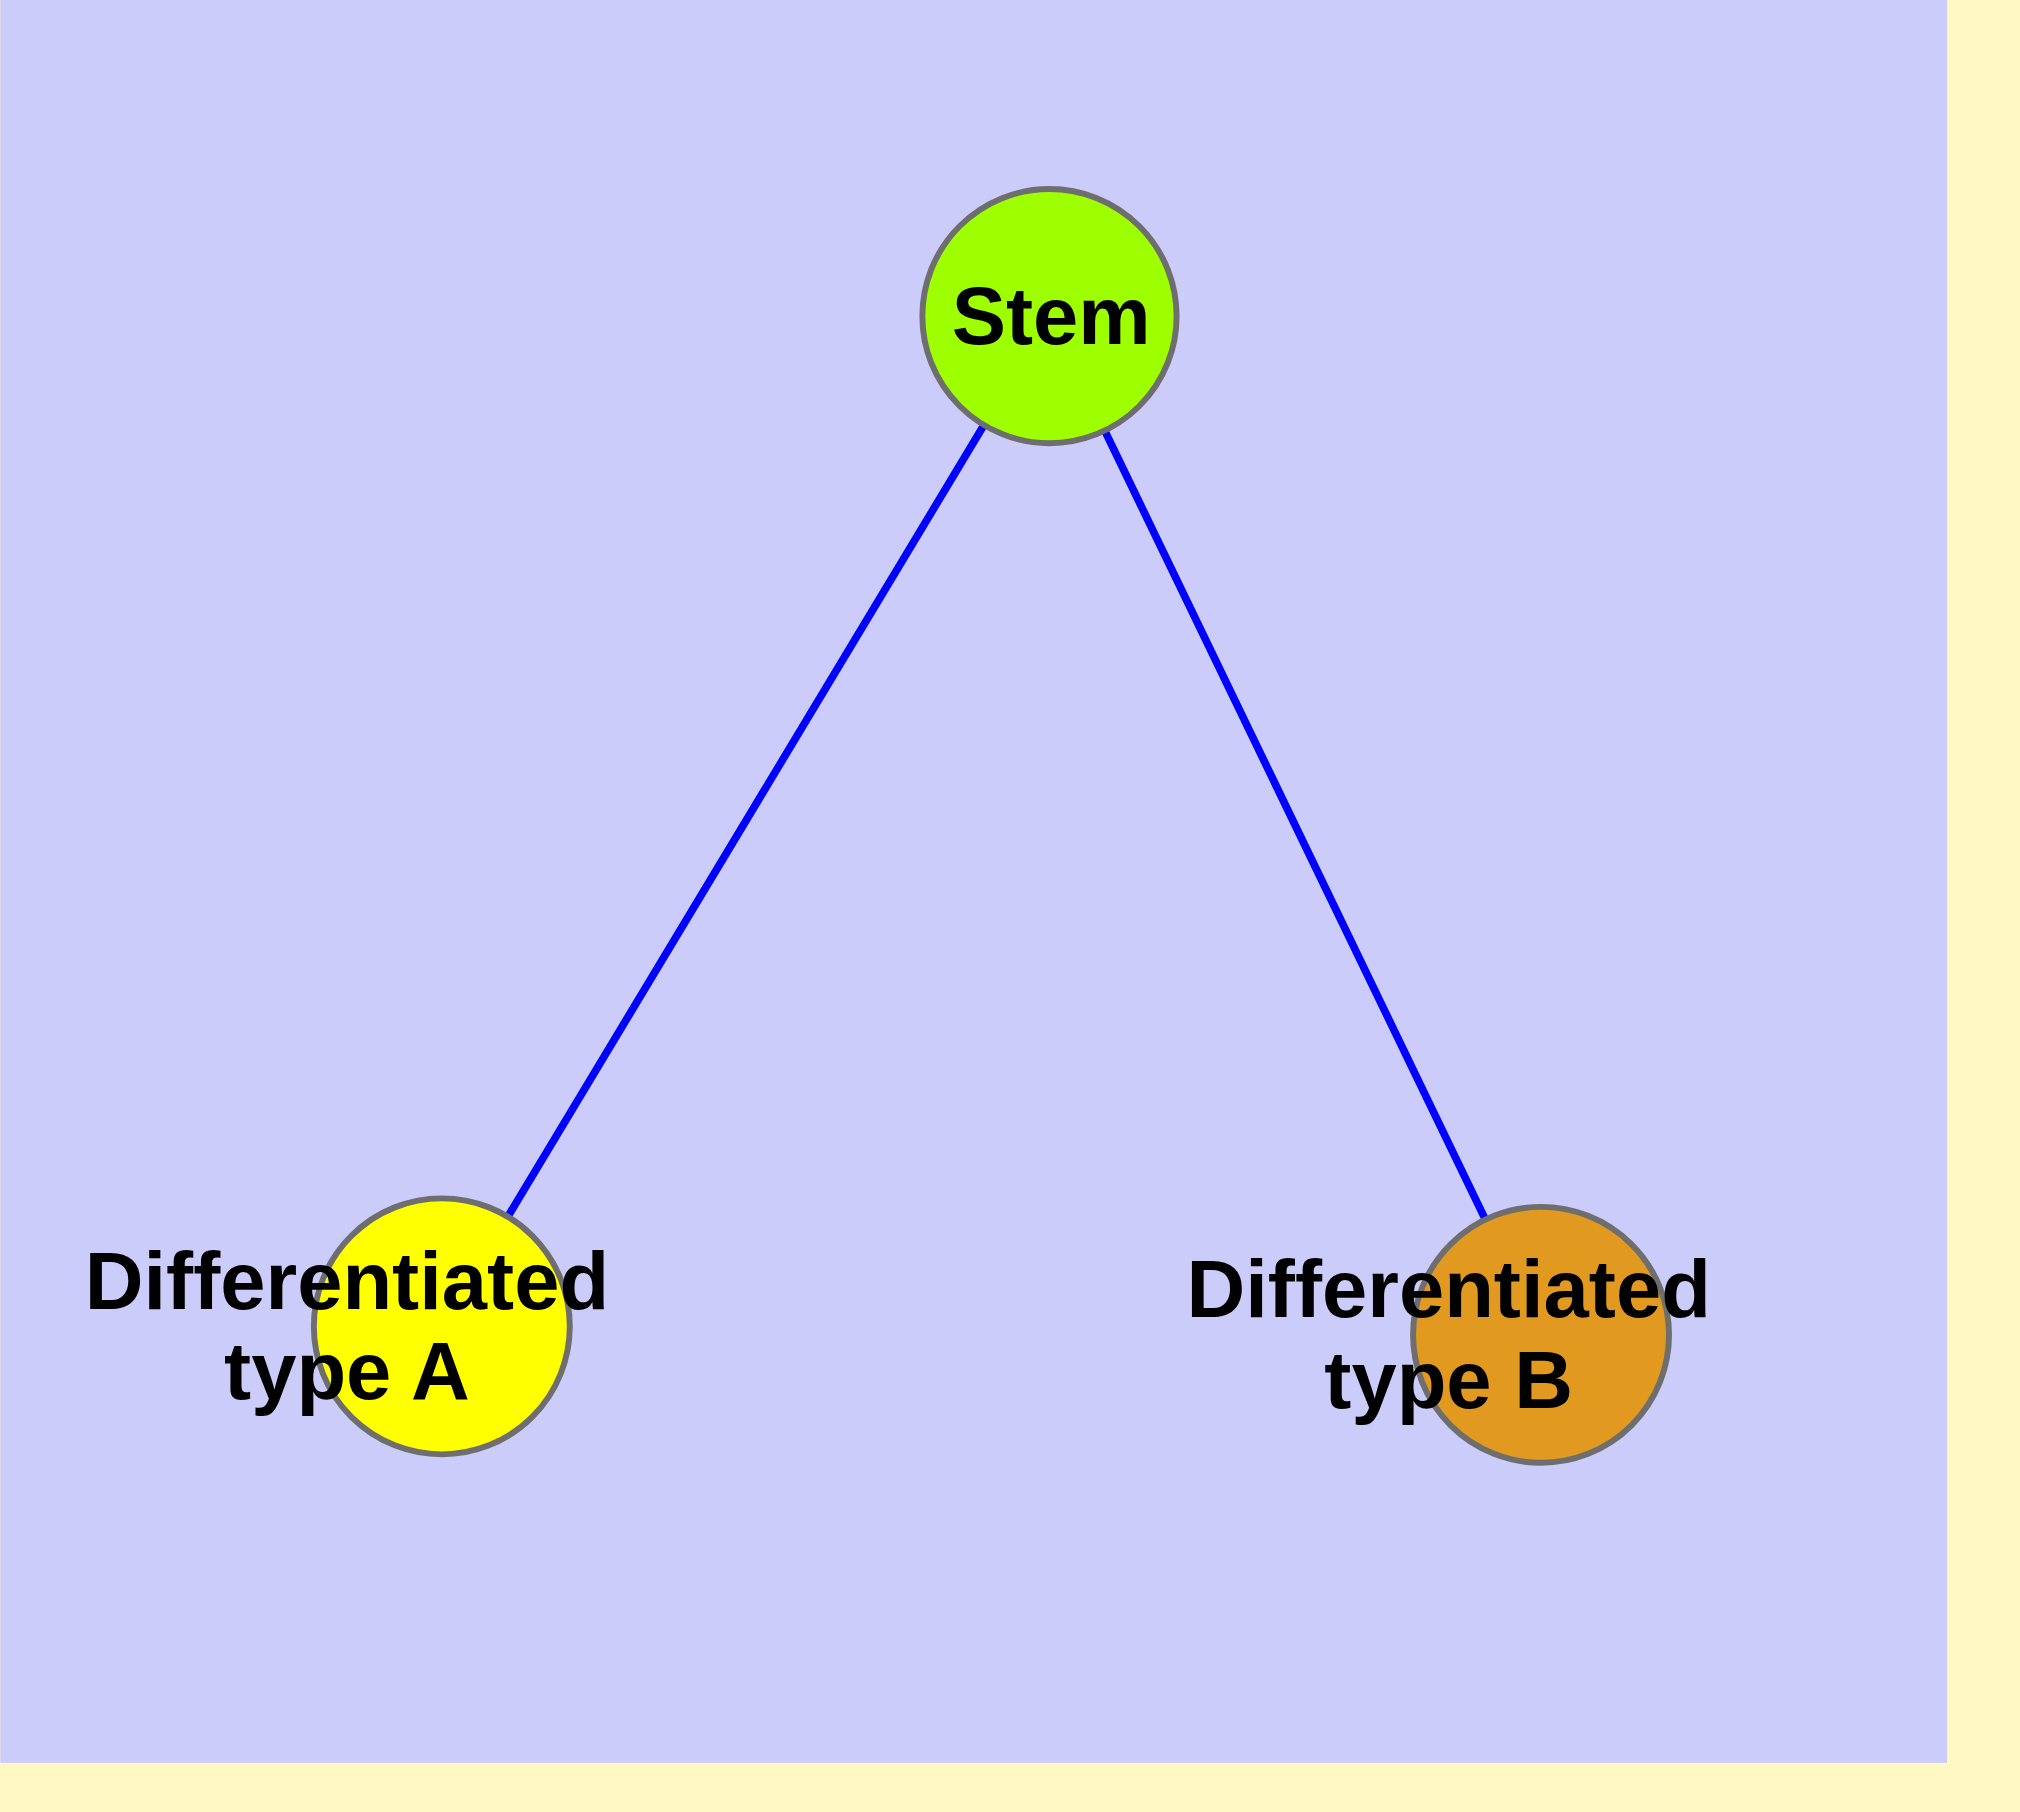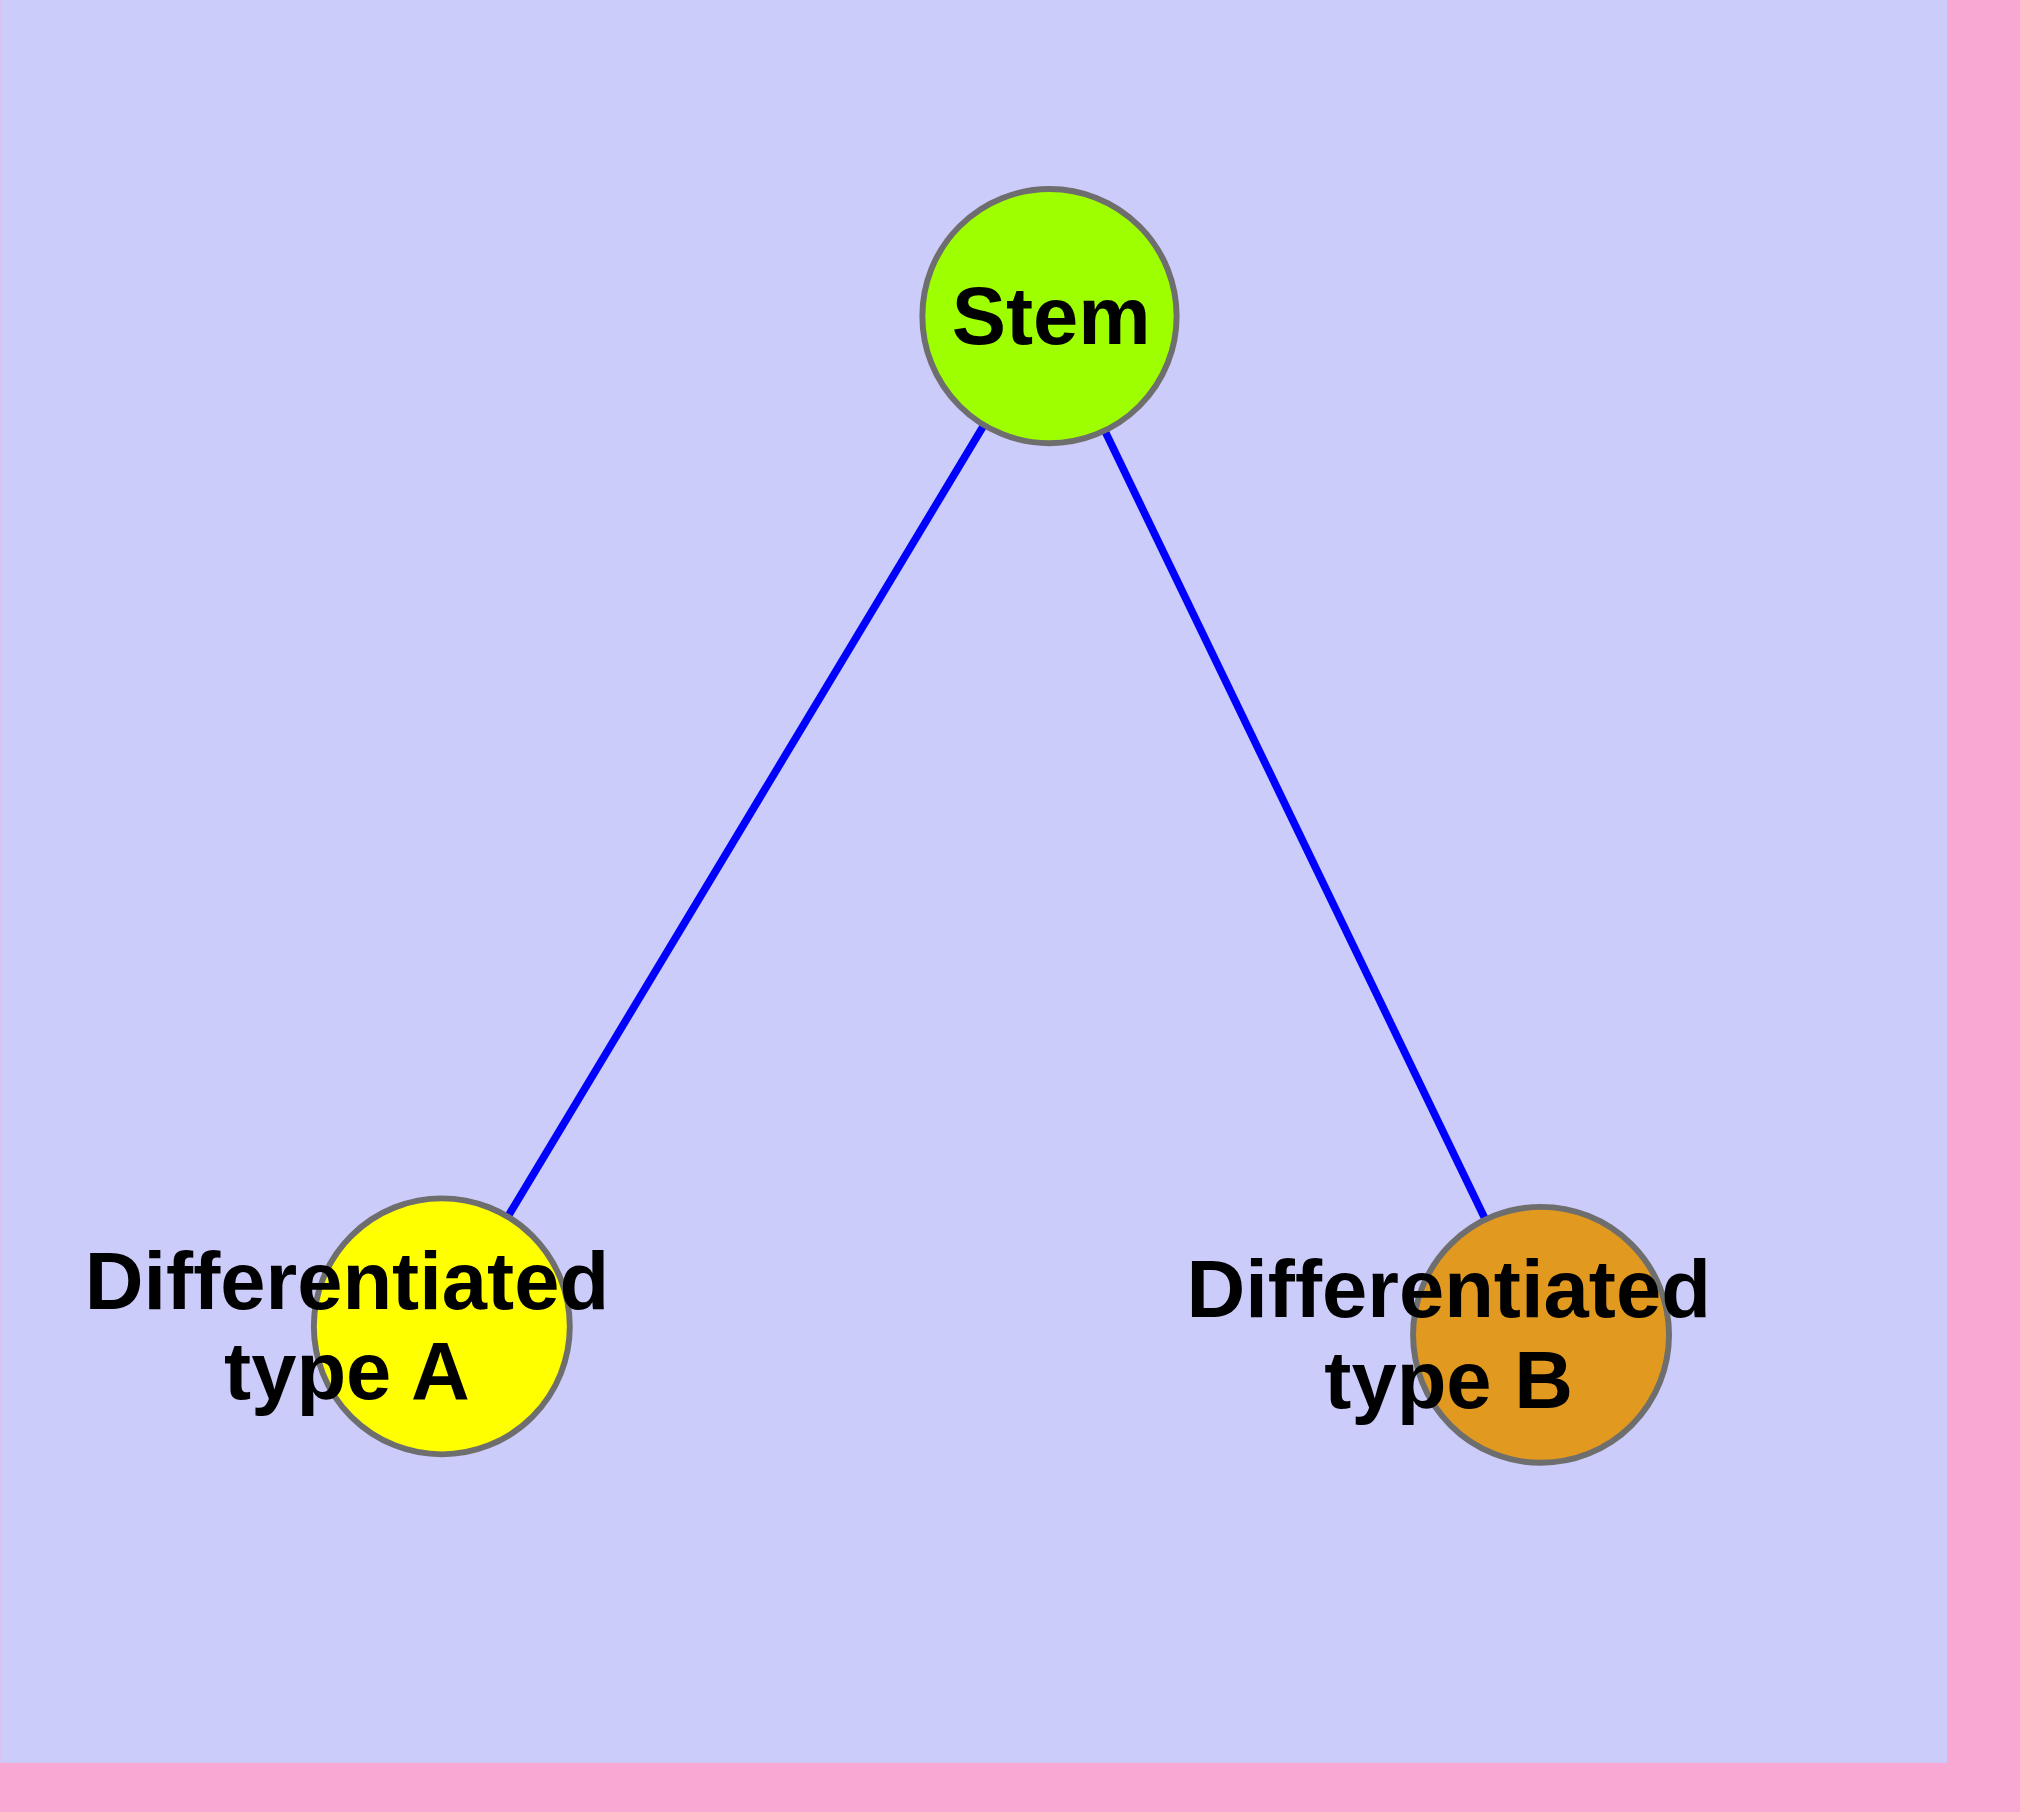--- a/index.html
+++ b/index.html
@@ -8,21 +8,21 @@
   }
   body {
     background: #ffffff;
     font-family: "Liberation Sans", sans-serif;
   }
   #canvas {
     position: relative;
     width: 2021px;
     height: 1812px;
     overflow: hidden;
-    background: #f9a8d4;
+    background: #fef9c3;
   }
   #graph-svg {
     position: absolute;
     left: 0;
     top: 0;
     width: 2021px;
     height: 1812px;
     display: block;
   }
   .node-label {

